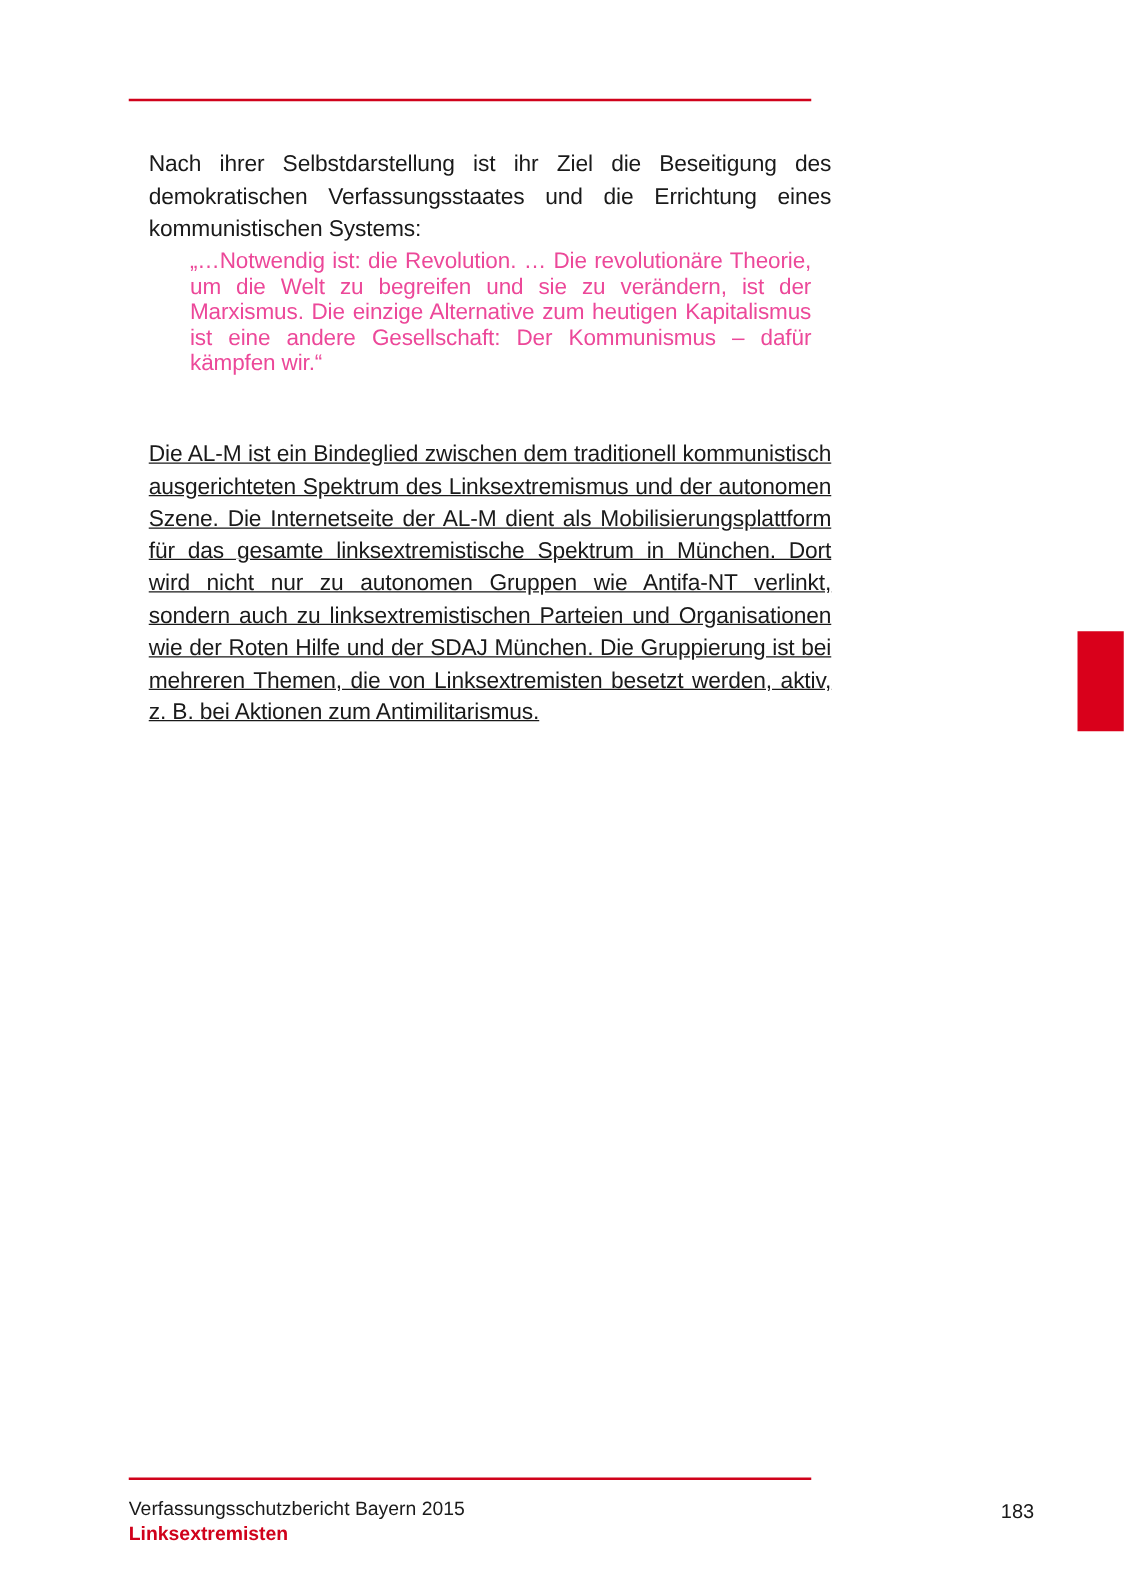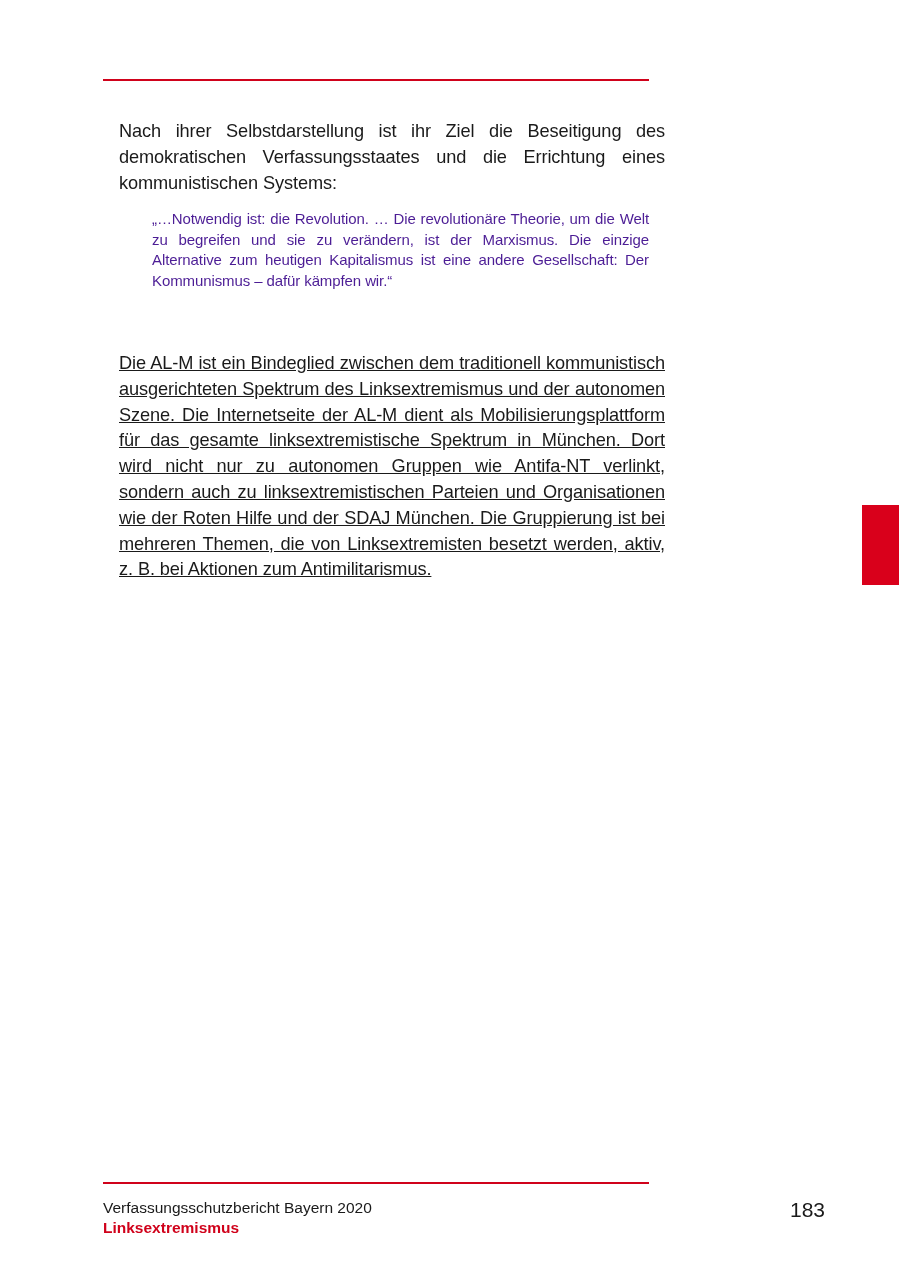--- a/index.html
+++ b/index.html
@@ -35,25 +35,25 @@
       margin: 16px;
       letter-spacing: -0.1px;
     }
     .para1 { top: 103px; }
     .para2 { top: 335px; text-decoration: underline; }
 
     .quote {
       position: absolute;
       left: 152px;
       width: 497px;
-      top: 209px;
+      top: 198px;
       margin: 0;
-      font-size: 15px;
+      font-size: 18px;
       line-height: 20.5px;
-      color: #4c1d95;
+      color: #ec4899;
       text-align: justify;
       letter-spacing: -0.1px;
     }
 
     .side-tab {
       position: absolute;
       left: 862px;
       top: 505px;
       width: 37px;
       height: 80px;
@@ -77,37 +77,37 @@
       line-height: 20px;
       font-weight: bold;
       color: #d0021b;
       margin: 0;
     }
     .page-number {
       position: absolute;
       left: 790px;
       top: 1195px;
       width: 48px;
-      text-align: left;
-      font-size: 21px;
+      text-align: center;
+      font-size: 16px;
       line-height: 30px;
       color: #1a1a1a;
       margin: 0;
     }
   </style>
 </head>
 <body>
 
 <div class="rule top"></div>
 
 <p class="body-text para1">Nach ihrer Selbstdarstellung ist ihr Ziel die Beseitigung des demokratischen Verfassungsstaates und die Errichtung eines kommunistischen Systems:</p>
 
 <p class="quote">„…Notwendig ist: die Revolution. … Die revolutionäre Theorie, um die Welt zu begreifen und sie zu verändern, ist der Marxismus. Die einzige Alternative zum heutigen Kapitalismus ist eine andere Gesellschaft: Der Kommunismus – dafür kämpfen wir.“</p>
 
 <p class="body-text para2">Die AL-M ist ein Bindeglied zwischen dem traditionell kommu­nistisch ausgerichteten Spektrum des Linksextremismus und der autonomen Szene. Die Internetseite der AL-M dient als Mobilisie­rungsplattform für das gesamte linksextremistische Spektrum in München. Dort wird nicht nur zu autonomen Gruppen wie Antifa-NT verlinkt, sondern auch zu linksextremistischen Parteien und Organisationen wie der Roten Hilfe und der SDAJ München. Die Gruppierung ist bei mehreren Themen, die von Linksextremisten besetzt werden, aktiv, z. B. bei Aktionen zum Antimilitarismus.</p>
 
 <div class="side-tab"></div>
 
 <div class="rule bottom"></div>
 
-<p class="footer-title">Verfassungsschutzbericht Bayern 2020</p>
-<p class="footer-section">Linksextremismus</p>
+<p class="footer-title">Verfassungsschutzbericht Bayern 2015</p>
+<p class="footer-section">Linksextremisten</p>
 <p class="page-number">183</p>
 
 </body></html>

